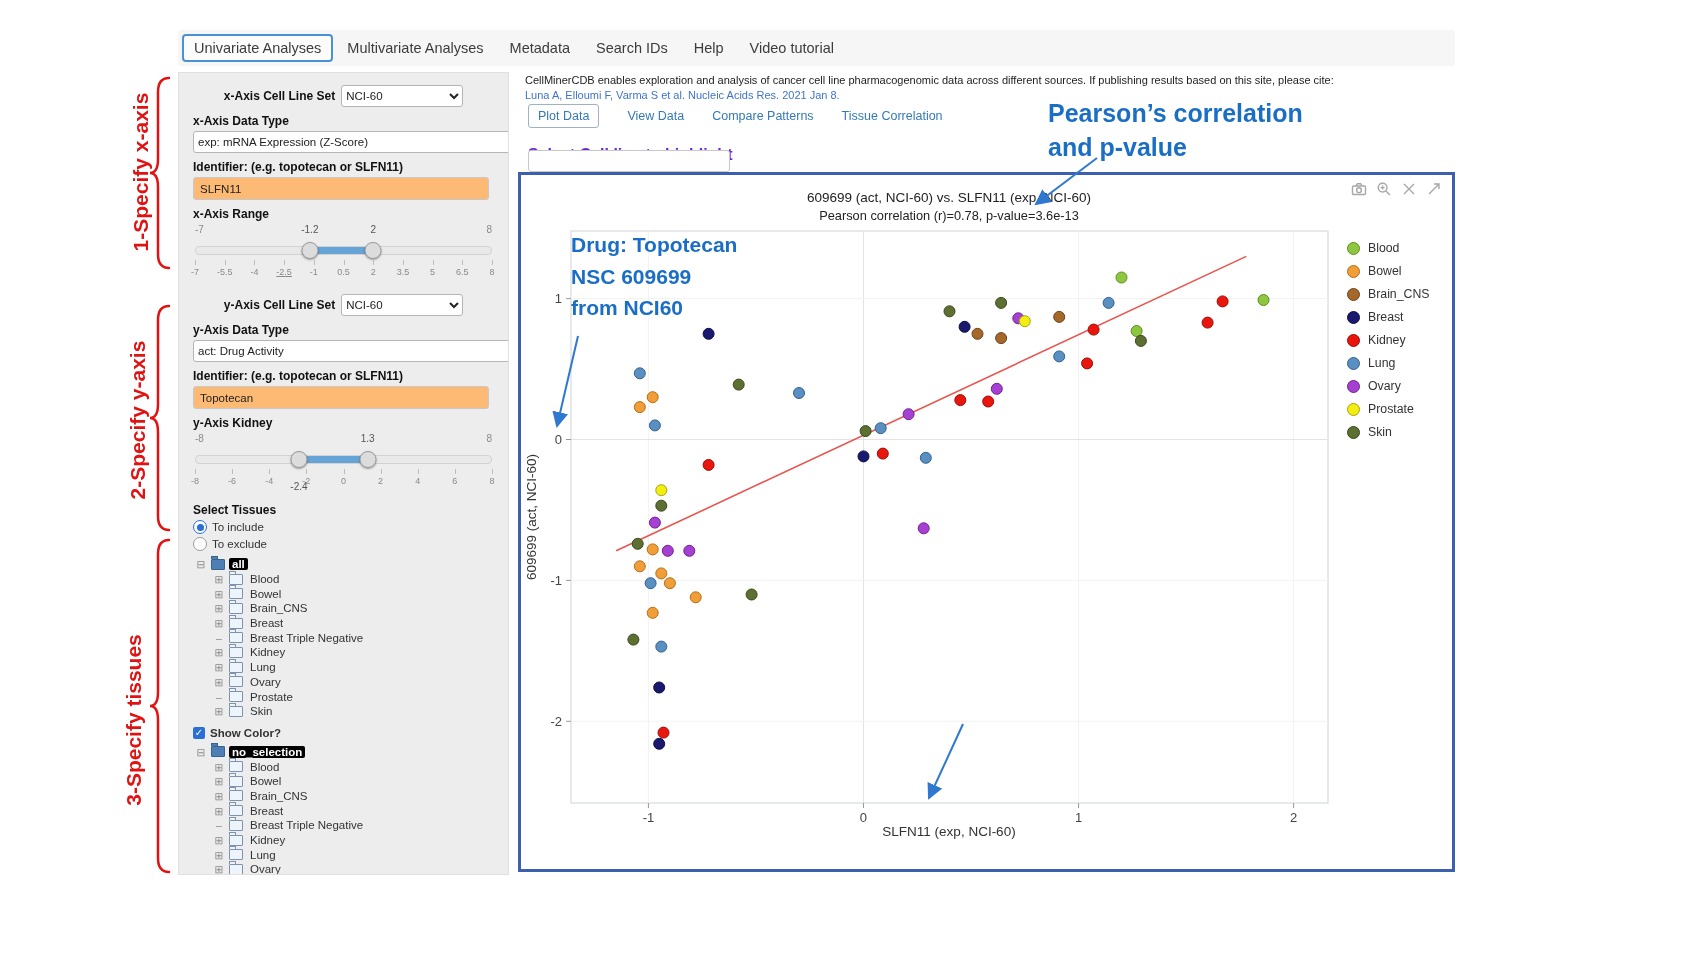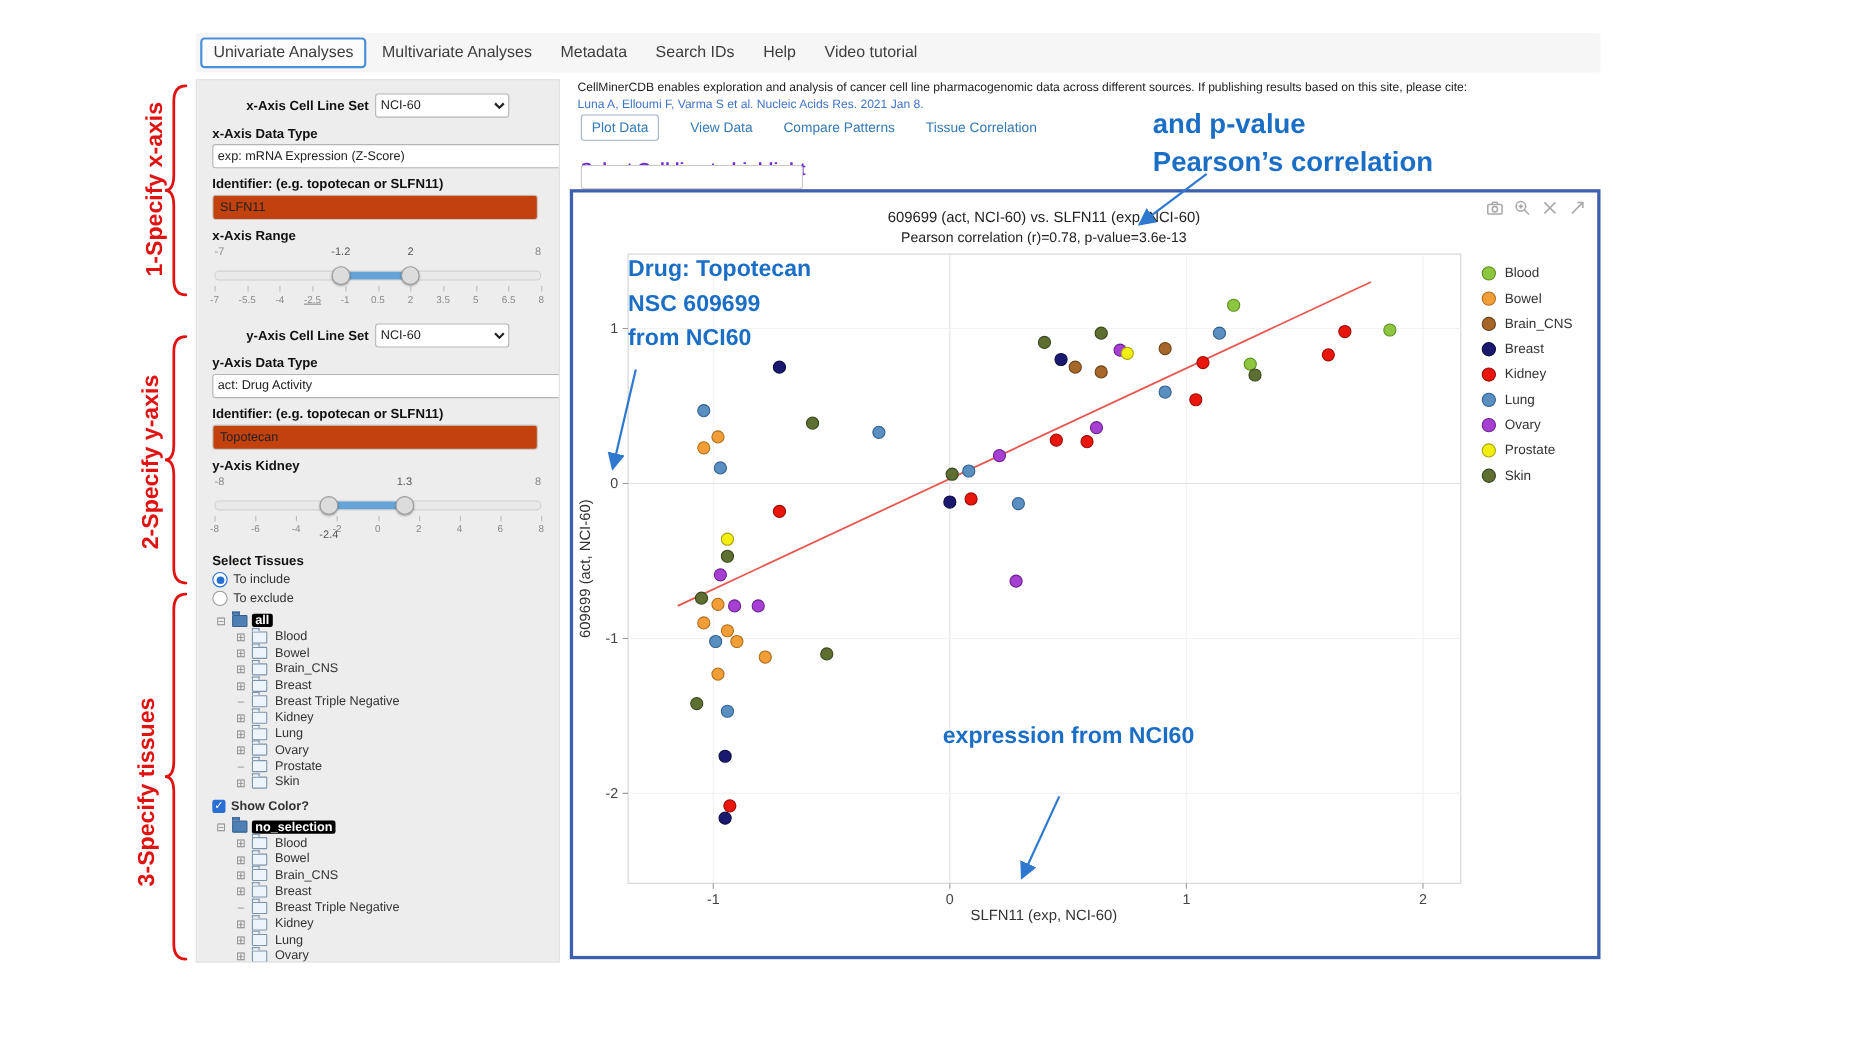--- a/index.html
+++ b/index.html
@@ -18,21 +18,21 @@
   
   #sidebar{position:absolute;left:178px;top:72px;width:331px;height:803px;background:#ededed;
     border:1px solid #e0e0e0;box-sizing:border-box;padding:10px 14px;font-size:12px;color:#222;overflow:hidden;}
   .sb-row{display:flex;align-items:center;gap:6px;margin:2px 0 6px 0;justify-content:center;}
   .sb-label{font-weight:bold;font-size:12px;color:#111;}
   .sb-label.block{display:block;margin:7px 0 3px 0;}
   select.sb-select{font-size:11.5px;height:22px;border:1px solid #b5b5b5;border-radius:3px;background:#fff;color:#222;}
   select.narrow{width:122px;}
   select.wide{width:356px;}
   input.sb-input{width:282px;height:19px;border:1px solid #c8c8c8;border-radius:3px;font-size:11.5px;
-    padding:1px 6px;background:#c2410c;color:#222;}
+    padding:1px 6px;background:#fdba74;color:#222;}
 
   
   .irs{position:relative;height:60px;margin:2px 2px 6px 2px;}
   .irs-minmax,.irs-fromto{position:absolute;top:0;font-size:10px;color:#8b8b8b;}
   .irs-fromto{transform:translateX(-50%);color:#555;}
   .irs-line{position:absolute;top:22px;left:0;right:0;height:7px;background:#e9e9e9;
     border:1px solid #d2d2d2;border-radius:4px;}
   .irs-bar{position:absolute;top:23px;height:7px;background:#66a3d6;border-radius:2px;}
   .irs-handle{position:absolute;top:18px;width:15px;height:15px;border-radius:50%;background:#dcdcdc;
     border:1px solid #9c9c9c;transform:translateX(-50%);box-shadow:0 1px 2px rgba(0,0,0,.35);cursor:pointer;}
@@ -344,22 +344,22 @@
     <div class="tab active">Plot Data</div>
     <div class="tab">View Data</div>
     <div class="tab">Compare Patterns</div>
     <div class="tab">Tissue Correlation</div>
   </div>
 
 <span class="highlight-label">Select Cell line to highlight</span>
 <input class="highlight-input" value="" style="">
 
 <div class="note note-pearson" id="note-pearson">
+    <div>Pearson’s correlation</div>
     <div>and p-value</div>
-    <div>Pearson’s correlation</div>
   </div>
 
 <section id="plot-panel">
   <svg id="chart-svg" width="931" height="694">
     <text class="c-title" x="428" y="27">609699 (act, NCI-60) vs. SLFN11 (exp, NCI-60)</text>
     <text class="c-sub" x="428" y="45">Pearson correlation (r)=0.78, p-value=3.6e-13</text>
     <g id="chart-g">
         <rect x="50" y="56" width="757" height="572" fill="#ffffff" stroke="#cfd4d9" stroke-width="1"></rect>
         <line x1="127.42045454545456" y1="56" x2="127.42045454545456" y2="628" stroke="#f2f2f2" stroke-width="1"></line>
         <line x1="342.47727272727275" y1="56" x2="342.47727272727275" y2="628" stroke="#e3e3e3" stroke-width="1"></line>
@@ -507,21 +507,20 @@
           <path d="M3 13 L13 3 M8 3 H13 V8"></path>
         </g>
       </svg>
     </div>
   <div class="note note-drug" id="note-drug">
       <div>Drug: Topotecan</div>
       <div>NSC 609699</div>
       <div>from NCI60</div>
     </div>
   <div class="note note-gene" id="note-gene">
-      <div>expression from NCI60</div>
     </div>
 </section>
 
 <svg id="overlay-svg" width="1700" height="956">
     <defs>
       <marker id="arrowhead" markerWidth="9" markerHeight="8" refX="7" refY="4" orient="auto">
         <path d="M0,0 L8,4 L0,8 Z" fill="#2e78d0"></path>
       </marker>
     </defs>
     <path d="M169,78 Q158,78 158,92 L158,159 Q158,173 150,173 Q158,173 158,187 L158,254 Q158,268 169,268" fill="none" stroke="#e01212" stroke-width="2.5" stroke-linecap="round"></path>

